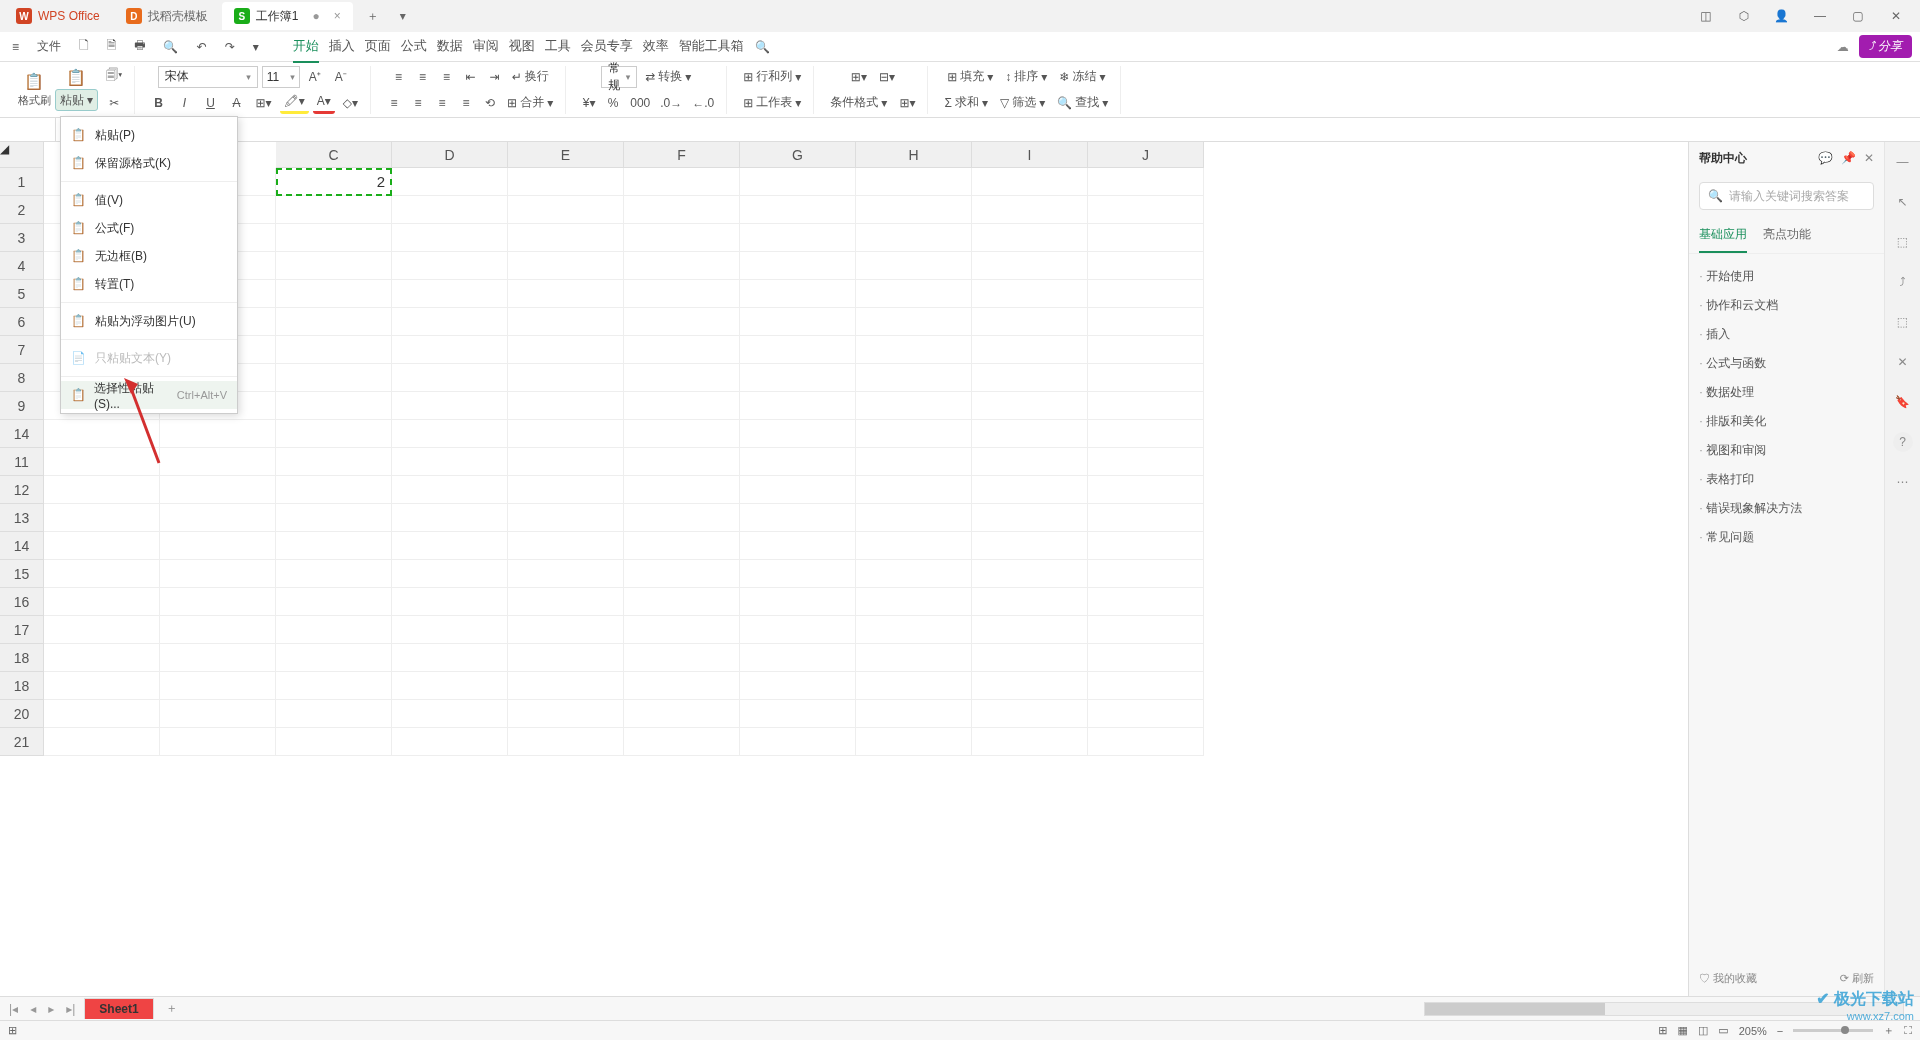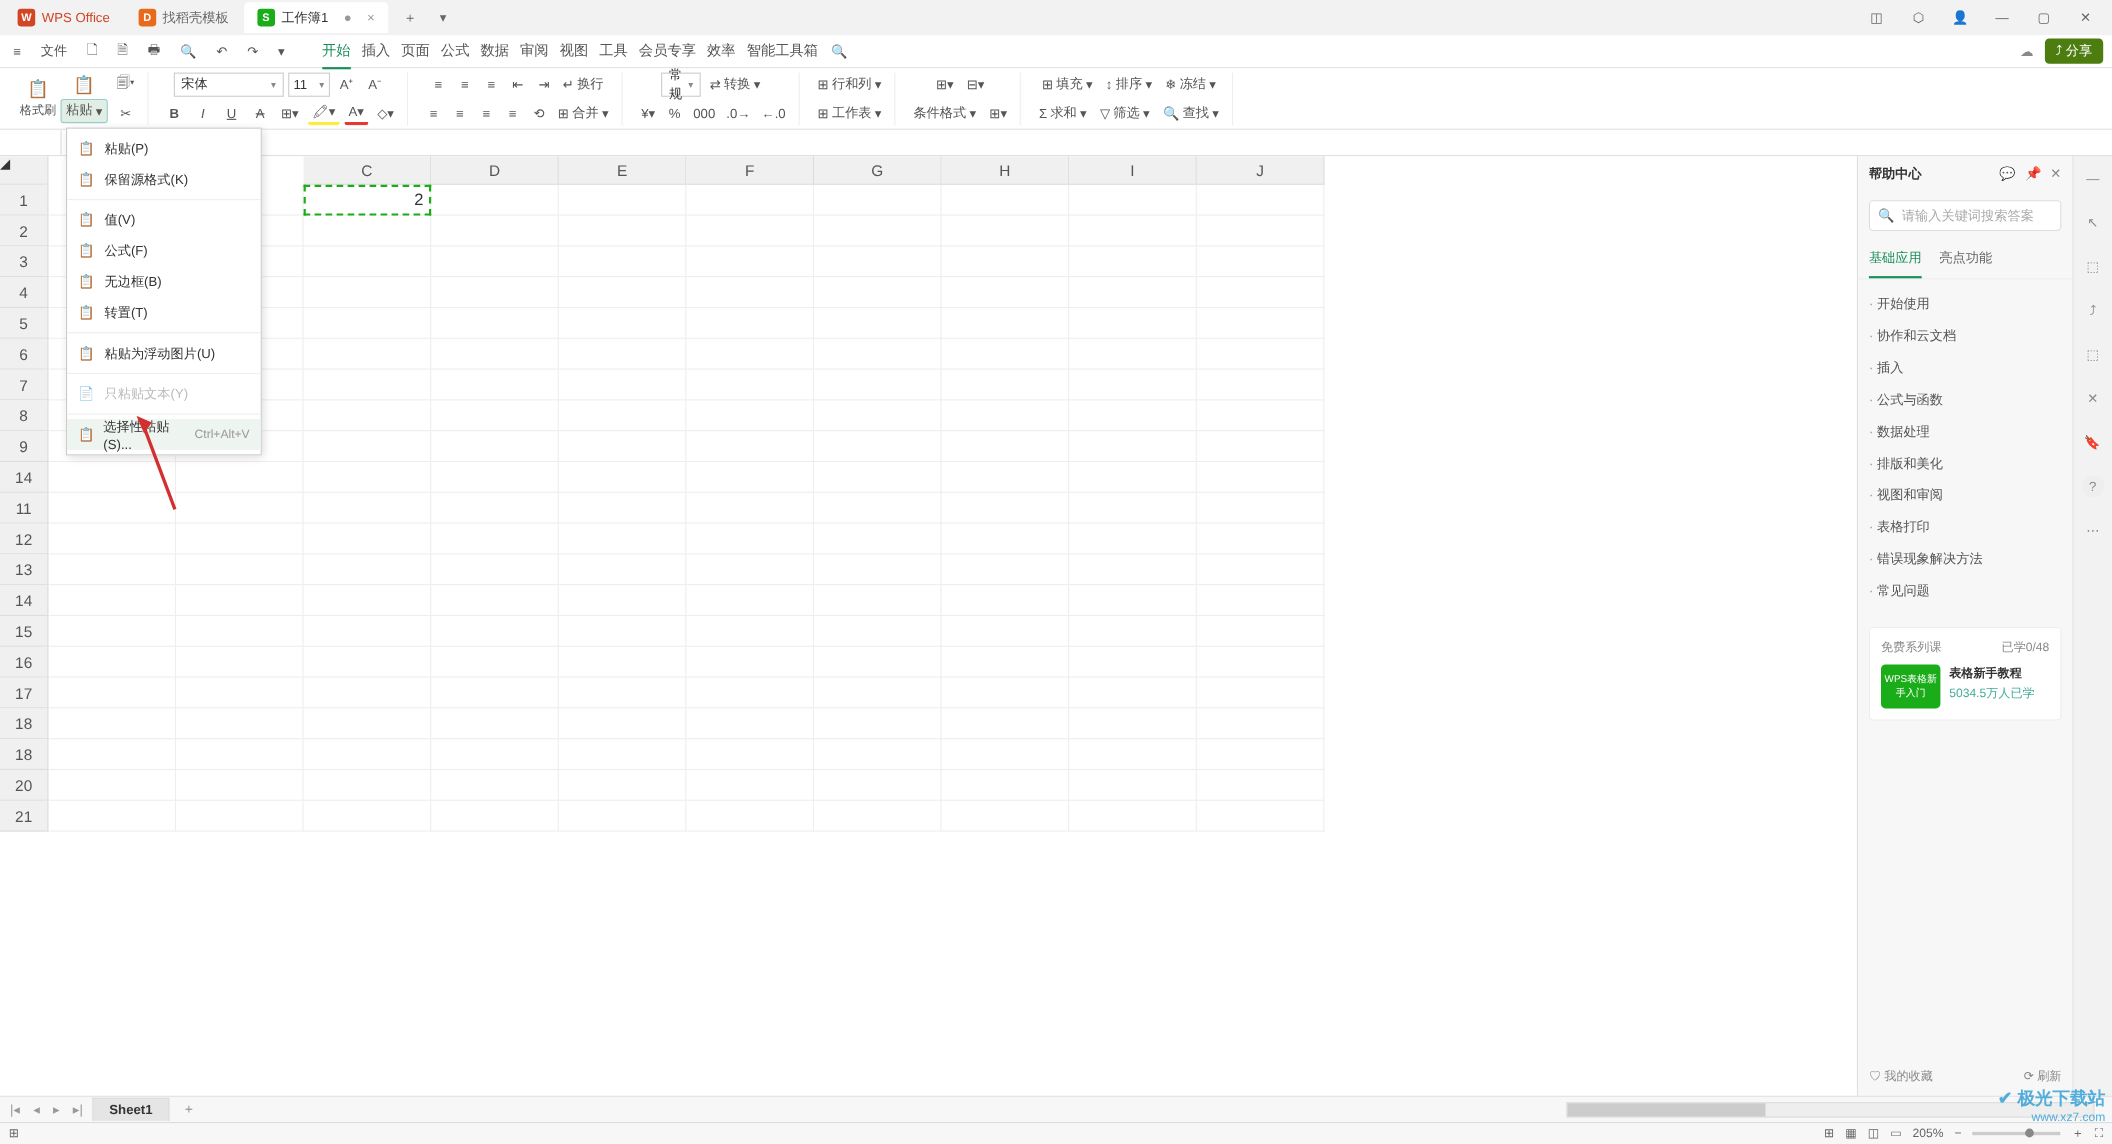--- a/index.html
+++ b/index.html
@@ -21,21 +21,21 @@
 .win-btn { width: 24px; height: 24px; display: flex; align-items: center; justify-content: center; }
 
 
 .menubar { height: 30px; background: #fff; display: flex; align-items: center; padding: 0 8px; border-bottom: 1px solid #e0e0e0; }
 .file-menu { display: flex; align-items: center; gap: 10px; color: #555; }
 .file-menu .item { padding: 4px 4px; }
 .menu-tabs { display: flex; margin-left: 30px; gap: 10px; }
 .menu-tab { padding: 6px 0; color: #555; cursor: pointer; font-size: 13px; }
 .menu-tab.active { color: #1a8f5c; border-bottom: 2px solid #1a8f5c; }
 .menubar-right { margin-left: auto; display: flex; align-items: center; gap: 10px; }
-.share-btn { background: #4d7c0f; color: #fff; padding: 3px 10px; border-radius: 4px; font-size: 12px; }
+.share-btn { background: #a21caf; color: #fff; padding: 3px 10px; border-radius: 4px; font-size: 12px; font-style: italic; }
 
 
 .ribbon { height: 56px; background: #fff; display: flex; align-items: center; padding: 0 10px; border-bottom: 1px solid #ddd; gap: 4px; }
 .ribbon-group { display: flex; align-items: center; gap: 4px; padding: 0 8px; border-right: 1px solid #eee; height: 48px; }
 .ribbon-col { display: flex; flex-direction: column; gap: 2px; align-items: center; }
 .ribbon-btn { height: 22px; min-width: 22px; display: flex; align-items: center; justify-content: center; padding: 0 4px; color: #555; border-radius: 3px; font-size: 12px; gap: 3px; }
 .ribbon-btn.active { background: #e0eee5; border: 1px solid #9cc; }
 .ribbon-label { font-size: 11px; color: #555; }
 .font-select { width: 100px; height: 22px; border: 1px solid #ccc; padding: 0 6px; display: flex; align-items: center; justify-content: space-between; font-size: 12px; }
 .size-select { width: 38px; height: 22px; border: 1px solid #ccc; padding: 0 4px; display: flex; align-items: center; justify-content: space-between; font-size: 12px; }
@@ -82,21 +82,21 @@
 .course-body { display: flex; gap: 8px; }
 .course-thumb { width: 54px; height: 40px; background: #1aad19; border-radius: 4px; color: #fff; font-size: 9px; display: flex; align-items: center; justify-content: center; text-align: center; padding: 2px; }
 .course-info { font-size: 11px; }
 
 
 .icon-strip { width: 36px; background: #f2f2f2; border-left: 1px solid #e5e5e5; display: flex; flex-direction: column; align-items: center; padding-top: 10px; gap: 20px; color: #888; }
 .icon-strip .strip-icon { width: 20px; height: 20px; display: flex; align-items: center; justify-content: center; }
 
 
 .sheet-tabs { height: 24px; background: #f7f7f7; border-top: 1px solid #ddd; display: flex; align-items: center; padding: 0 6px; gap: 6px; }
-.sheet-tab { padding: 3px 14px; background: #e5e5e5; border: 1px solid #ddd; border-bottom: none; font-size: 12px; font-weight: 600; }
+.sheet-tab { padding: 3px 14px; background: #ef4444; border: 1px solid #ddd; border-bottom: none; font-size: 12px; font-weight: 600; }
 .sheet-nav { color: #999; padding: 0 3px; }
 .sheet-tabs-scroll { flex: 1; display: flex; align-items: center; }
 .h-scroll { width: 480px; height: 14px; background: #eee; border: 1px solid #ddd; margin-right: 10px; position: relative; }
 .h-scroll-thumb { position: absolute; left: 0; width: 180px; top: 0; bottom: 0; background: #ccc; }
 
 
 .statusbar { height: 20px; background: #f7f7f7; border-top: 1px solid #ddd; display: flex; align-items: center; padding: 0 8px; font-size: 11px; color: #666; }
 .statusbar .right { margin-left: auto; display: flex; align-items: center; gap: 10px; }
 
 
@@ -612,33 +612,20 @@
         <div class="help-link">协作和云文档</div>
         <div class="help-link">插入</div>
         <div class="help-link">公式与函数</div>
         <div class="help-link">数据处理</div>
         <div class="help-link">排版和美化</div>
         <div class="help-link">视图和审阅</div>
         <div class="help-link">表格打印</div>
         <div class="help-link">错误现象解决方法</div>
         <div class="help-link">常见问题</div>
       </div>
-    <div class="course-card">
-      <div class="course-head">
-        <span>免费系列课</span>
-        <span>已学0/48</span>
-      </div>
-      <div class="course-body">
-        <div class="course-thumb">WPS表格新手入门</div>
-        <div class="course-info">
-          <div style="color:#333;font-weight:600">表格新手教程</div>
-          <div style="color:#4a9;margin-top:4px">5034.5万人已学</div>
-        </div>
-      </div>
-    </div>
     <div style="margin-top:auto;padding:10px;display:flex;justify-content:space-between;color:#888;font-size:11px">
       <span>♡ <span>我的收藏</span></span>
       <span>⟳ <span>刷新</span></span>
     </div>
   </div>
   <div class="icon-strip">
     <span class="strip-icon">—</span>
     <span class="strip-icon">↖</span>
     <span class="strip-icon">⬚</span>
     <span class="strip-icon">⤴</span>

